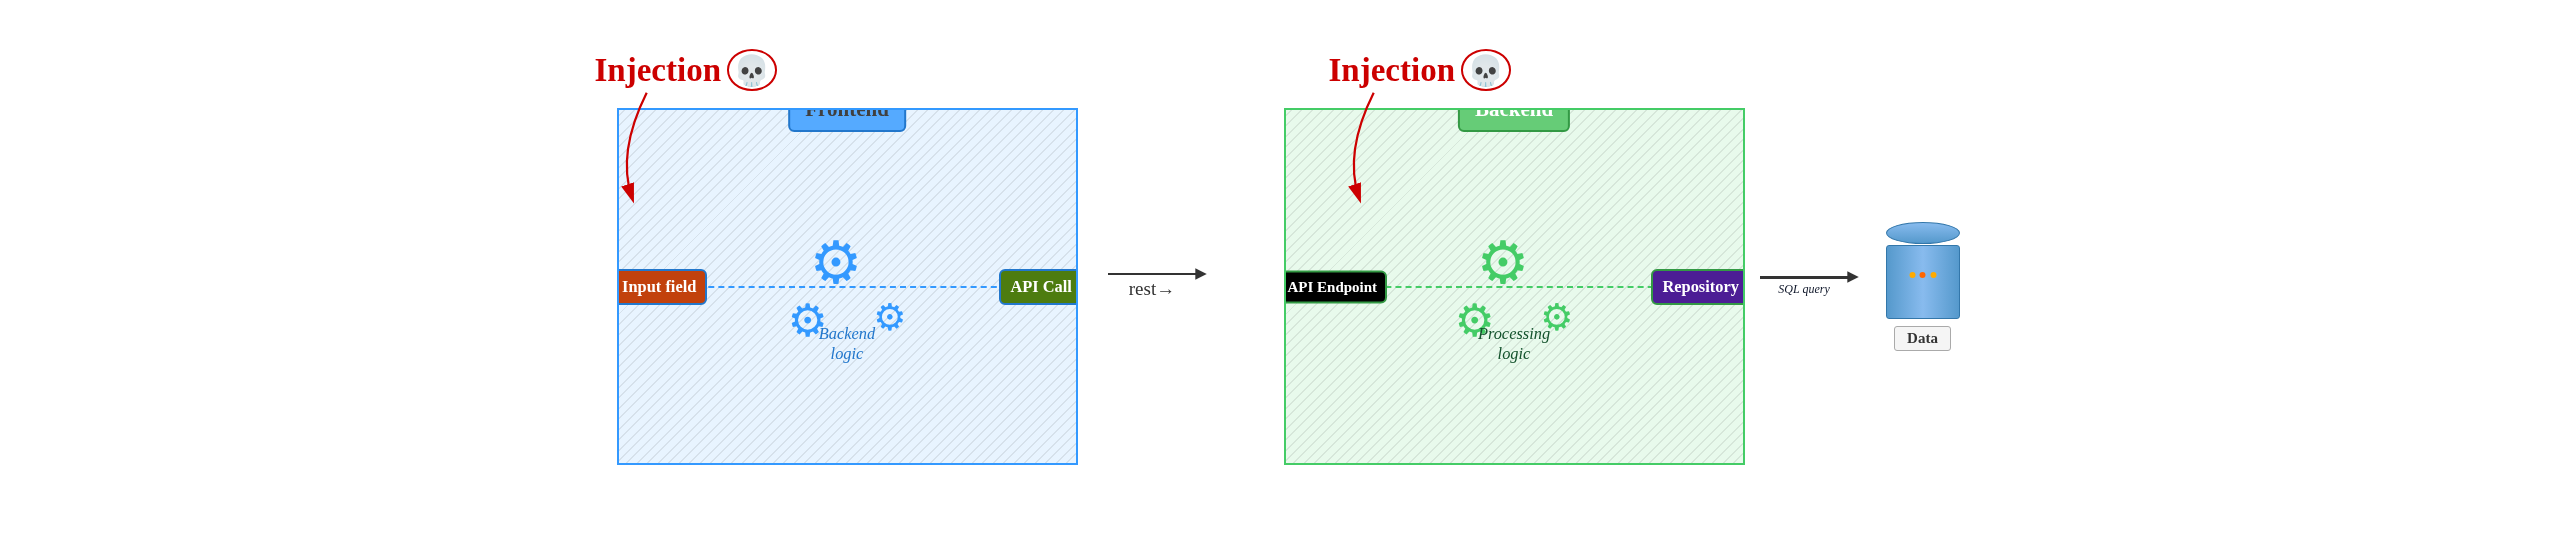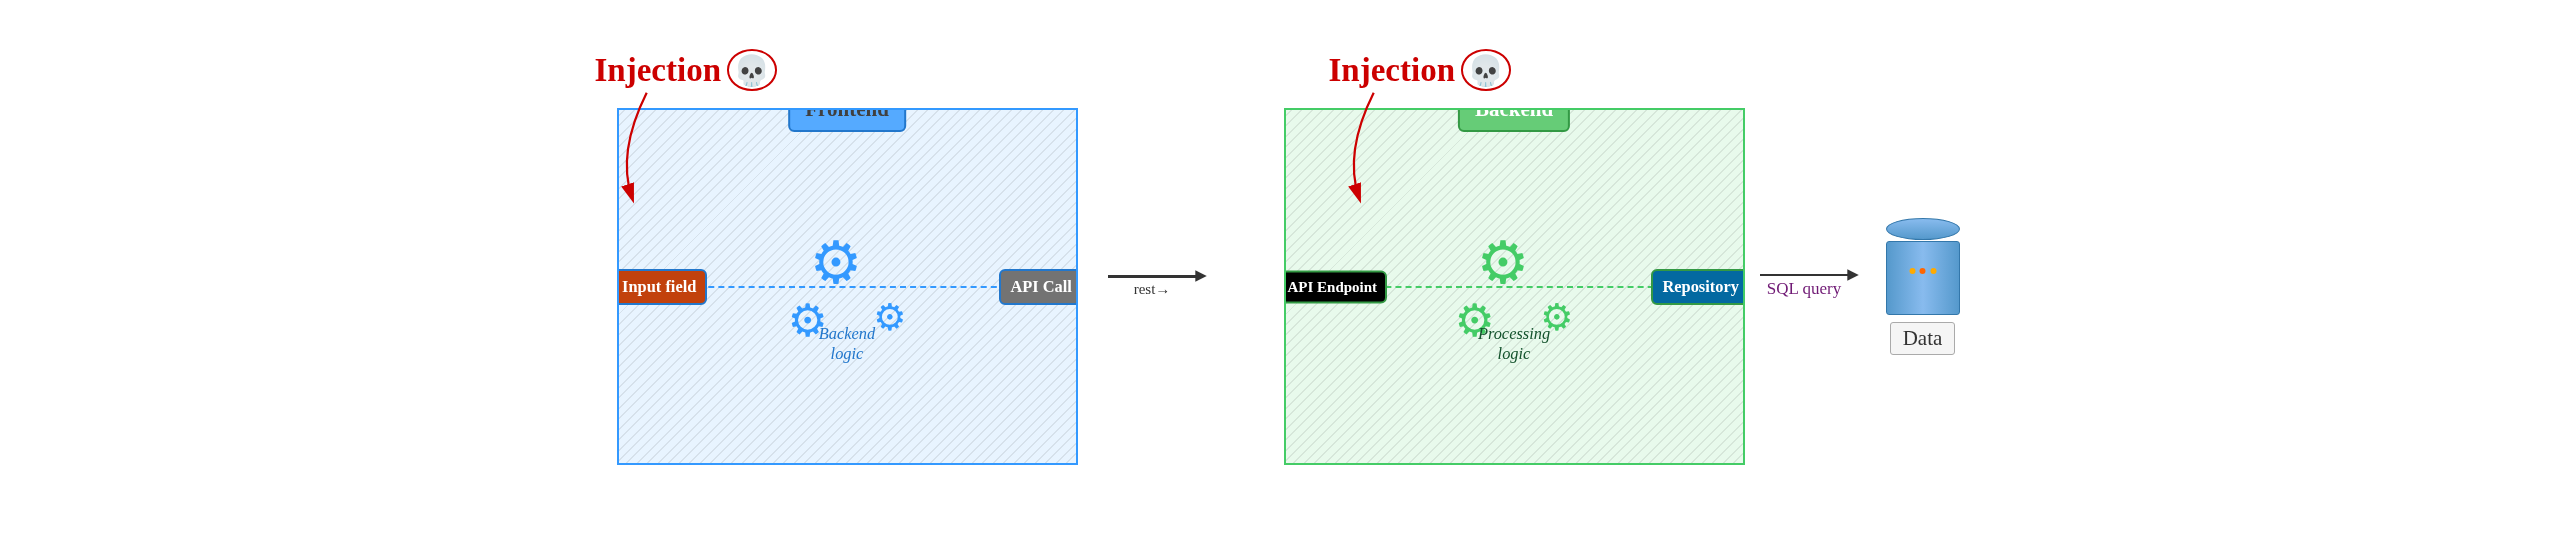--- a/index.html
+++ b/index.html
@@ -96,21 +96,21 @@
       color: #ffffff;
       left: -7.4px;
       top: 50%;
       transform: translateY(-50%);
       font-size: 16.4px;
       padding: 6px 9px;
       white-space: nowrap;
     }
 
     .label-api-call {
-      background: #737373;
+      background: #4d7c0f;
       border-color: #2277cc;
       color: #ffffff;
       right: -7.4px;
       top: 50%;
       transform: translateY(-50%);
       font-size: 16.4px;
       padding: 6px 9px;
       white-space: nowrap;
     }
 
@@ -120,21 +120,21 @@
       color: #ffffff;
       left: -7.4px;
       top: 50%;
       transform: translateY(-50%);
       font-size: 15px;
       padding: 6px 7.4px;
       white-space: nowrap;
     }
 
     .label-repository {
-      background: #0369a1;
+      background: #4c1d95;
       border-color: #339944;
       color: #ffffff;
       right: -7.4px;
       top: 50%;
       transform: translateY(-50%);
       font-size: 16.4px;
       padding: 6px 9px;
       white-space: nowrap;
     }
 
@@ -299,34 +299,35 @@
     }
 
     .db-dot {
       width: 6px;
       height: 6px;
       background: #ffaa00;
       border-radius: 50%;
     }
 
     .db-label {
-      font-size: 21px;
-      font-weight: normal;
+      font-size: 15px;
+      font-weight: bold;
       color: #333;
       text-align: left;
       border: 1.5px solid #aaa;
       padding: 3px 12px;
       border-radius: 3px;
       background: #f5f5f5;
     }
 
     
     .sql-label {
-      font-size: 17px;
-      color: #701a75;
+      font-size: 12px;
+      color: #0f172a;
+      font-style: italic;
     }
 
     
     .injection-svg {
       position: absolute;
       pointer-events: none;
     }
 
     .section-wrapper {
       position: relative;
@@ -381,21 +382,21 @@
         <div>Backend</div>
         <div>logic</div>
       </div>
 
     </div>
 
     <div class="connector-arrow" style="display:flex; flex-direction:column; align-items:center; margin: 0 15px;">
       <div style="display:flex; align-items:center;">
         <div class="arrow-line" style="width:89px;"></div>
       </div>
-      <div class="arrow-label" style="margin-top:3px; font-size:15px;">rest→</div>
+      <div class="arrow-label" style="margin-top:3px; font-size:19px;">rest→</div>
     </div>
 
   </div>
 
   <div class="section-wrapper" style="position:relative; margin-top: 22px;">
 
     <div class="injection-label" style="position:absolute; top:-59px; left:45px; z-index:20;">
       <span style="color:#cc0000; font-size:33px; font-weight:bold;">Injection</span>
       <span style="font-size:30px; border:2.2px solid #cc0000; border-radius:50%; padding:1.5px 4.5px; display:inline-flex; align-items:center; justify-content:center;">💀</span>
     </div>

